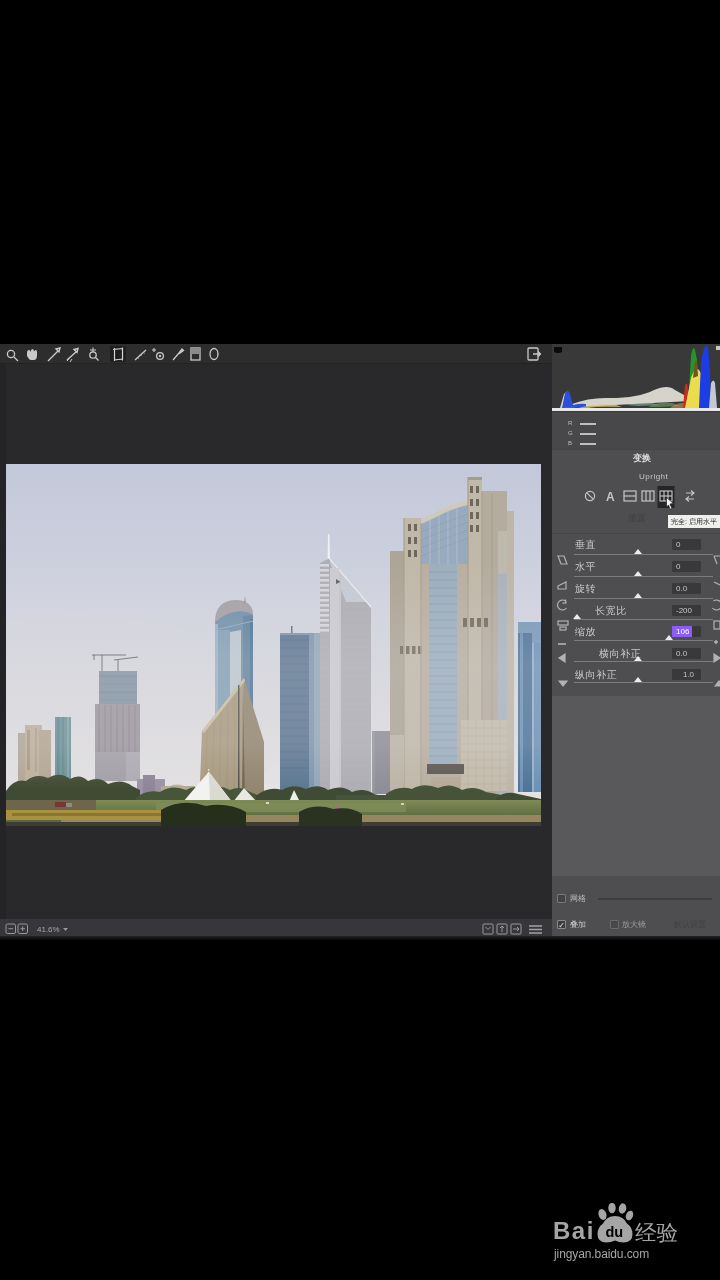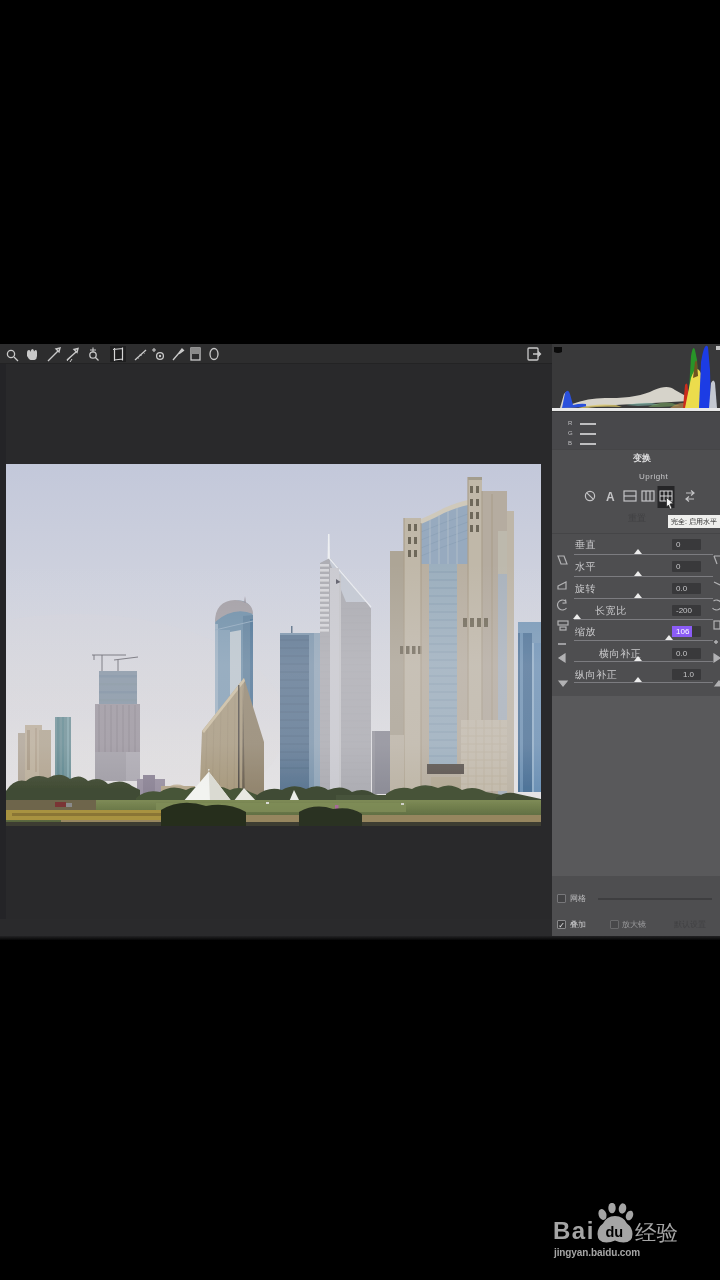--- a/index.html
+++ b/index.html
@@ -286,20 +286,41 @@
       <rect x="329" y="341" width="3.5" height="8" fill="#a86a98"></rect>
       <rect x="260" y="338" width="3" height="2" fill="#d8d8d2"></rect>
       <rect x="395" y="339" width="3" height="2" fill="#cfcfc8"></rect>
 
       <path d="M155 346 q20 -12 45 -4 q22 -4 40 6 l0 14 l-85 0 z" fill="#272e1e"></path>
       <path d="M293 348 q16 -9 34 -3 q18 -3 29 5 l0 12 l-63 0 z" fill="#2a3122"></path>
       <rect x="49" y="338" width="11" height="5" fill="#7a3434"></rect>
       <rect x="60" y="339" width="6" height="4" fill="#8a8a8a"></rect>
       <rect x="0" y="100" width="535" height="225" fill="url(#haze)"></rect>
       </g>
+      </svg>
+    </div>
+    <div id="statusbar">
+      <svg width="552" height="19" viewBox="0 0 552 19">
+        <g stroke="#98989a" fill="none" stroke-width="1">
+          <rect x="6" y="5" width="9.5" height="9.5" rx="1.5"></rect>
+            <path d="M8.5 9.7 l4.5 0"></path>
+          <rect x="18" y="5" width="9.5" height="9.5" rx="1.5"></rect>
+            <path d="M20.5 9.7 l4.5 0 M22.7 7.5 l0 4.5"></path>
+        </g>
+        <text x="37" y="13" fill="#a9a9ab" font-size="8" font-family="Liberation Sans">41.6%</text>
+        <path d="M63 9 l5 0 -2.5 3 z" fill="#98989a"></path>
+        <g stroke="#9a9a9c" fill="none" stroke-width="1">
+          <rect x="483" y="5" width="10" height="10" rx="1"></rect>
+            <path d="M485.5 8 l2.5 2.5 2.5-2.5"></path>
+          <rect x="497" y="5" width="10" height="10" rx="1"></rect>
+            <path d="M502 7 l0 6 M500 9 l2-2 2 2"></path>
+          <rect x="511" y="5" width="10" height="10" rx="1"></rect>
+            <path d="M513 10 l6 0 M517 8 l2 2 -2 2"></path>
+          <path d="M529 7 l13 0 M529 10.5 l13 0 M529 14 l13 0" stroke-width="1.6" stroke="#a2a2a4"></path>
+        </g>
       </svg>
     </div>
     <div id="rpanel">
       <div id="histo">
         <svg width="168" height="68" viewBox="0 0 168 68">
           <rect width="168" height="68" fill="#39393a"></rect>
           <path d="M2 3 l8 0 0 5 q-4 2 -8 0 z" fill="#0a0a0a"></path>
           <path d="M8 64 L12 50 q3 -4 5 0 L20 60 q18 -7 38 -6 q28 0 44 -8 q14 -6 21 0 l9 5 q6 2 10 2 l14 3 z" fill="#dedbd2" opacity="0.95"></path>
           <path d="M10 64 L13 49 q3 -5 5 1 L21 61 q8 -2 13 -1 l0 3 z" fill="#2a50dc"></path>
           <path d="M26 64 q18 -5 38 -3 l6 2 q-24 -1 -34 1 z" fill="#ddc96a" opacity="0.75"></path>
@@ -428,15 +449,15 @@
       <g fill="#a5a5a5">
         <ellipse cx="6.5" cy="11.5" rx="3.9" ry="5.6" transform="rotate(-18 6.5 11.5)"></ellipse>
         <ellipse cx="16" cy="5" rx="3.7" ry="5.2"></ellipse>
         <ellipse cx="26.5" cy="5.5" rx="3.7" ry="5.2" transform="rotate(10 26.5 5.5)"></ellipse>
         <ellipse cx="33.5" cy="12.5" rx="3.5" ry="5" transform="rotate(22 33.5 12.5)"></ellipse>
         <path d="M19 13 q8.5 0 12 7.5 q5.5 4 5.5 10.5 q0 8.5 -9 8.5 q-4.5 0 -8.5 -2 q-4 2 -8.5 2 q-9 0 -9 -8.5 q0 -6.5 5.5 -10.5 q3.5 -7.5 12 -7.5 z"></path>
       </g>
       <text x="9.5" y="34" fill="#000" font-size="14.5" font-weight="bold" font-family="Liberation Sans">du</text>
     </svg>
     <div class="abs" style="left:635px;top:1218px;color:#a5a5a5;font-size:21.5px;font-weight:normal;">经验</div>
-    <div class="abs" style="left:554px;top:1247px;color:#a5a5a5;font-size:10px;font-weight:bold;letter-spacing:-0.1px;">jingyan.baidu.com</div>
+    <div class="abs" style="left:554px;top:1247px;color:#a5a5a5;font-size:12px;font-weight:normal;letter-spacing:-0.1px;">jingyan.baidu.com</div>
   </div>
 </div>
 
 </body></html>

